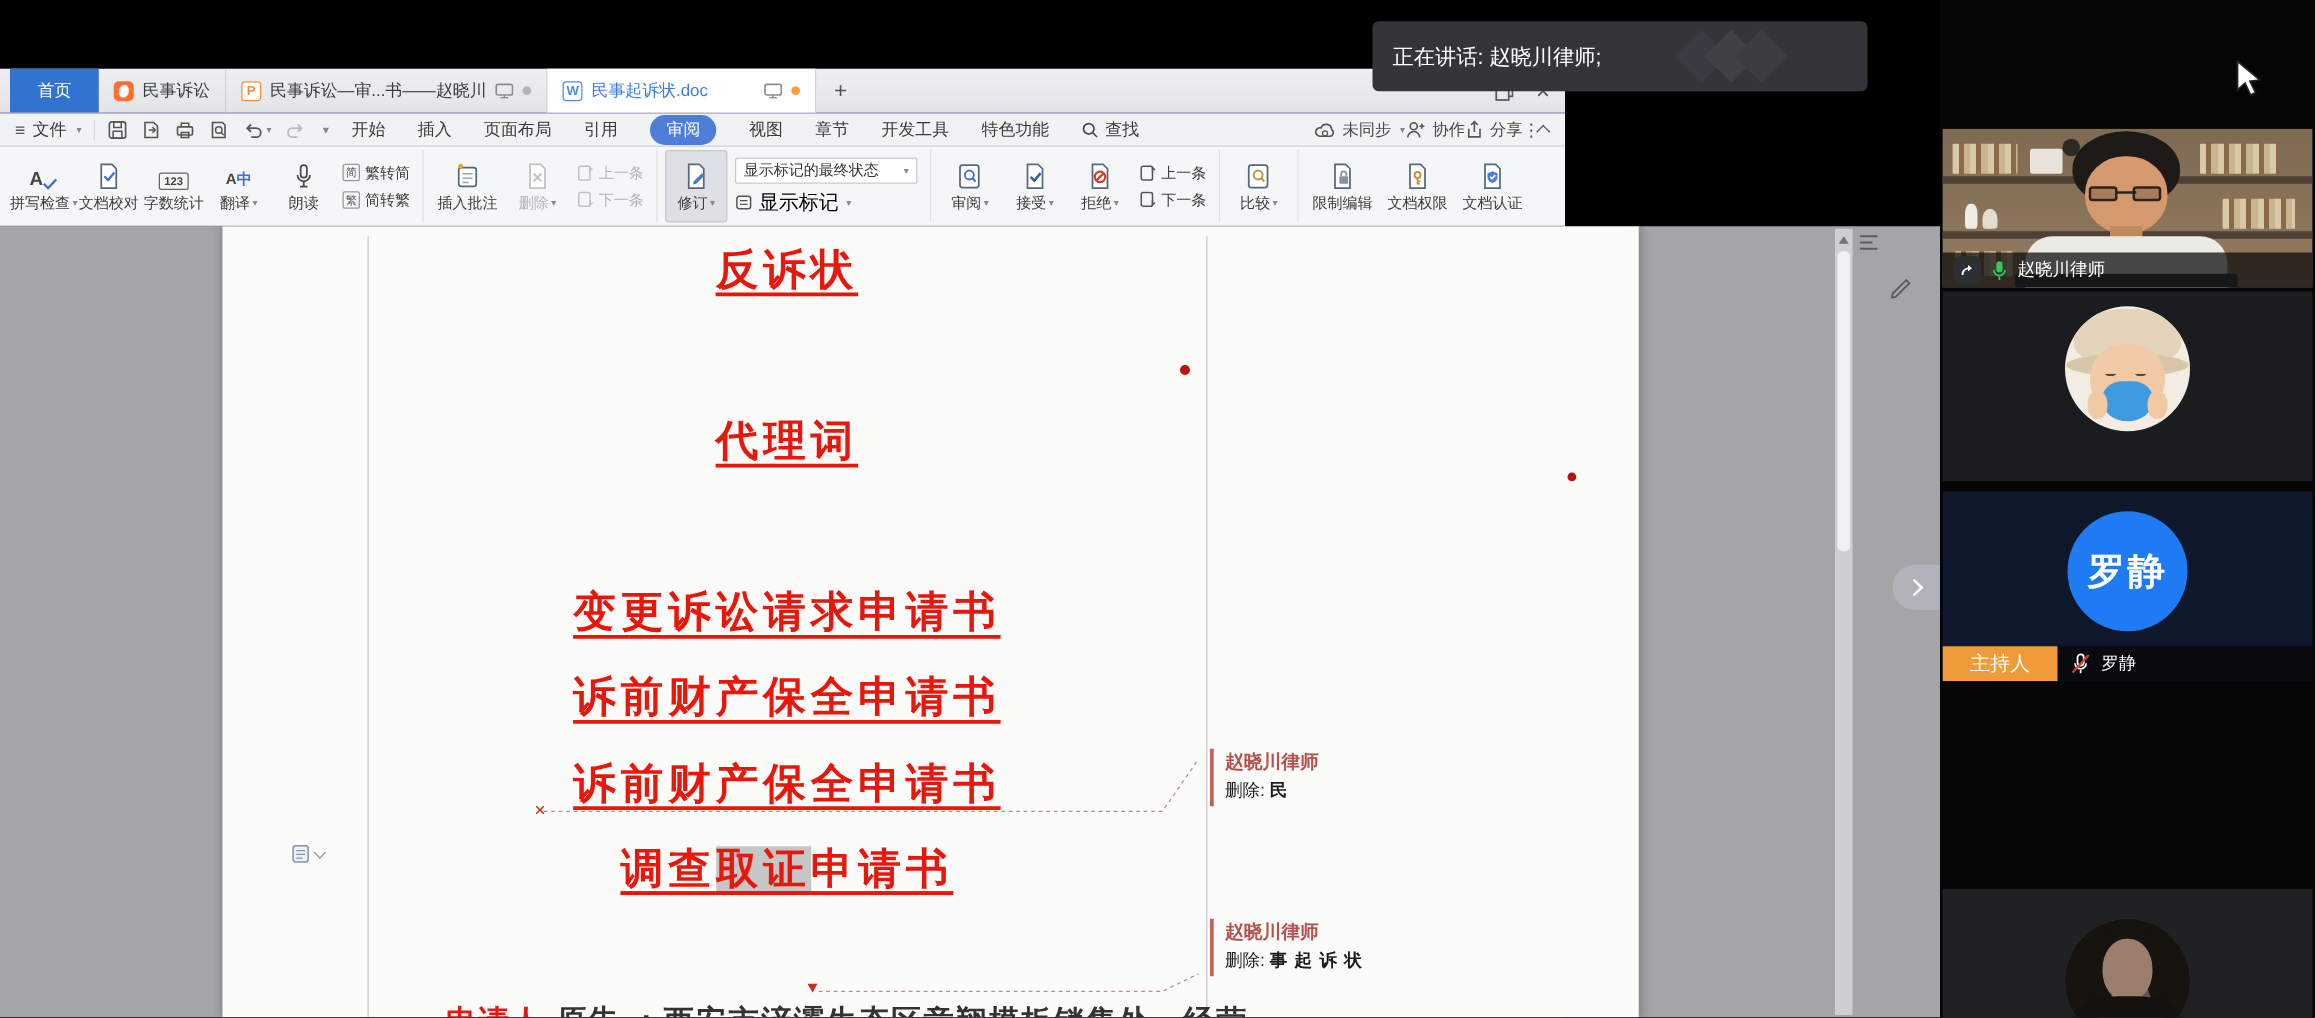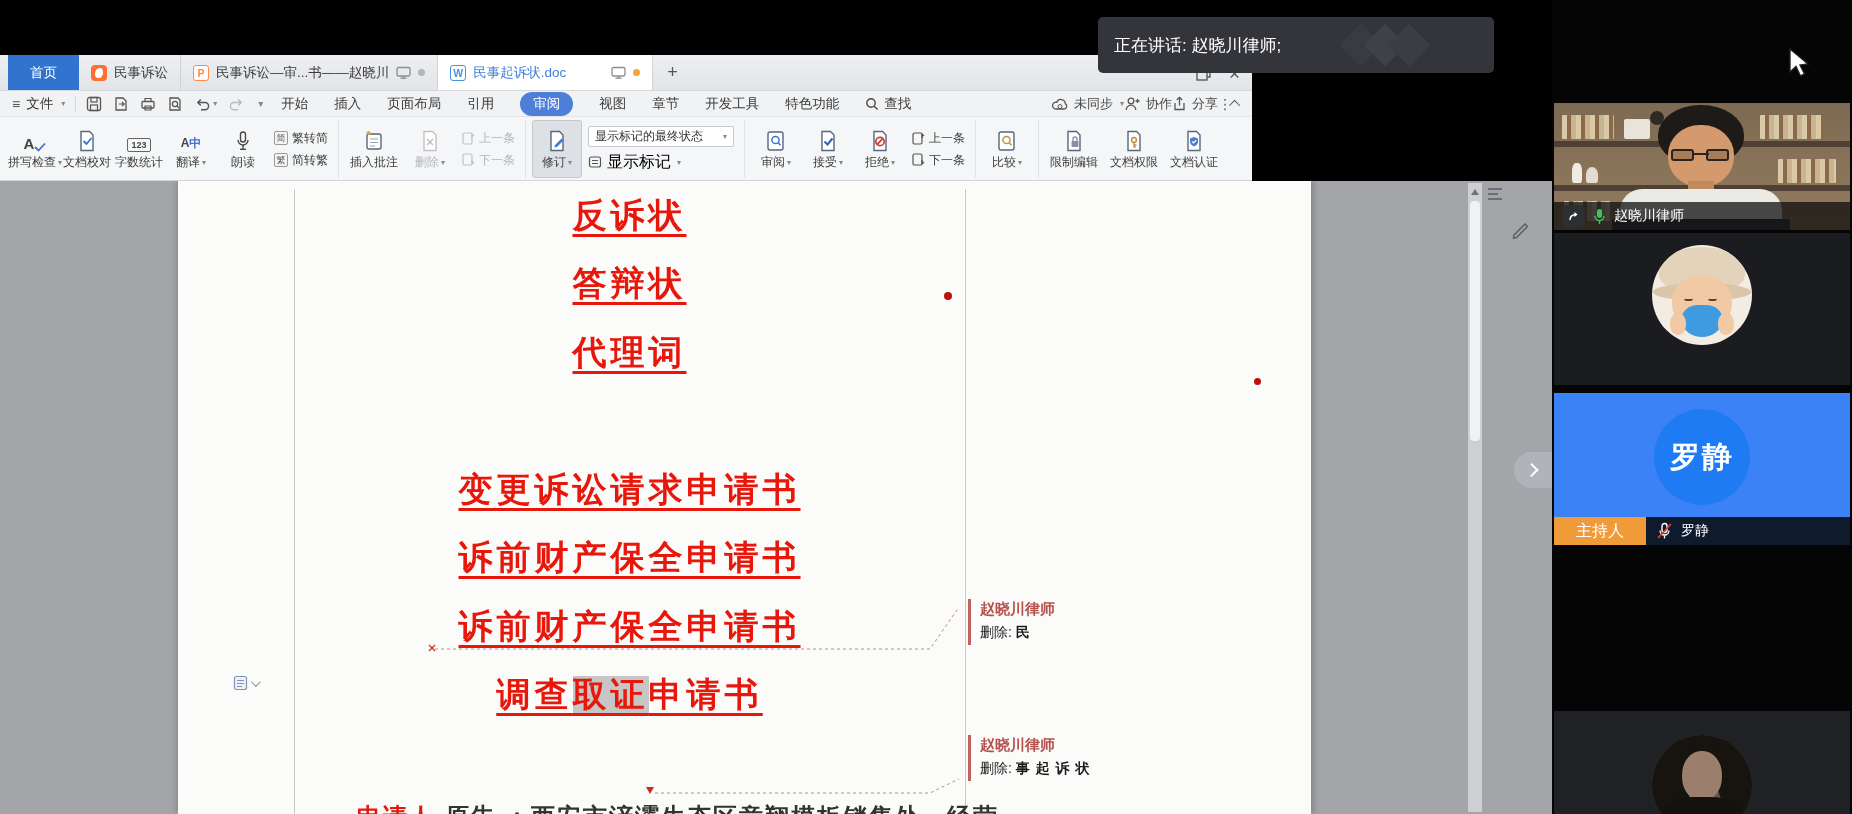--- a/index.html
+++ b/index.html
@@ -546,21 +546,20 @@
         </div>
       </div>
     </div>
 
     <div class="docarea">
       <div class="page"></div>
       <div class="vline" style="left:294px"></div>
       <div class="vline" style="left:965px"></div>
 
       <div class="doc-title" style="top:12px"><span>反诉状</span></div>
-      <div class="doc-title" style="top:80px"><span>答辩状</span></div>
       <div class="doc-title" style="top:149px"><span>代理词</span></div>
       <div class="doc-title" style="top:286px"><span>变更诉讼请求申请书</span></div>
       <div class="doc-title" style="top:354px"><span>诉前财产保全申请书</span></div>
       <div class="doc-title" style="top:423px"><span>诉前财产保全申请书</span></div>
       <div class="doc-title" style="top:491px">
         <span><span>调查</span><span class="sel">取证</span><span>申请书</span></span>
       </div>
 
       <div class="red-dot" style="left:944px; top:111px; width:8px; height:8px;"></div>
       <div class="red-dot" style="left:1254px; top:197px; width:7px; height:7px;"></div>
@@ -665,21 +664,21 @@
           <div class="hat-brim"></div>
         <div class="cface"></div>
         <div class="ceye" style="left:32px"></div>
           <div class="ceye" style="left:56px"></div>
         <div class="mask"></div>
         <div class="chand" style="left:18px"></div>
           <div class="chand" style="left:66px"></div>
       </div>
     </div>
 
-    <div class="tile" style="top:393px; height:152px; background:#3b82f6;">
+    <div class="tile" style="top:393px; height:152px; background:#0f172a;">
       <div class="avatar av-blue" style="left:100px; top:16px; width:96px; height:96px;">
         <span>罗静</span>
       </div>
       <div class="namebar" style="height:28px; padding-left:102px; background:rgba(8,8,8,.85)">
         <span class="badge">主持人</span>
         <svg width="17" height="18">
             <rect x="6" y="1.5" width="5" height="9" rx="2.5" fill="none" stroke="#fff" stroke-width="1.4"></rect>
             <path d="M4 8.5 a4.5 4.5 0 0 0 9 0" fill="none" stroke="#fff" stroke-width="1.3"></path>
             <line x1="8.5" y1="13.5" x2="8.5" y2="16.5" stroke="#fff" stroke-width="1.3"></line>
             <line x1="2" y1="16" x2="15" y2="2" stroke="#d8402f" stroke-width="1.8"></line>

